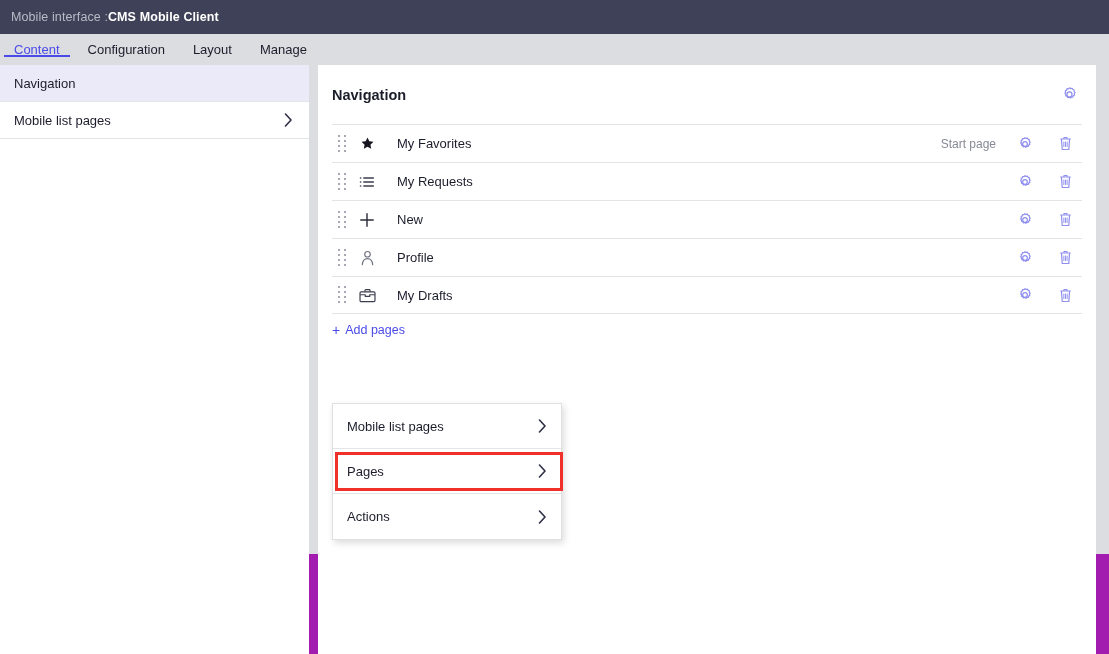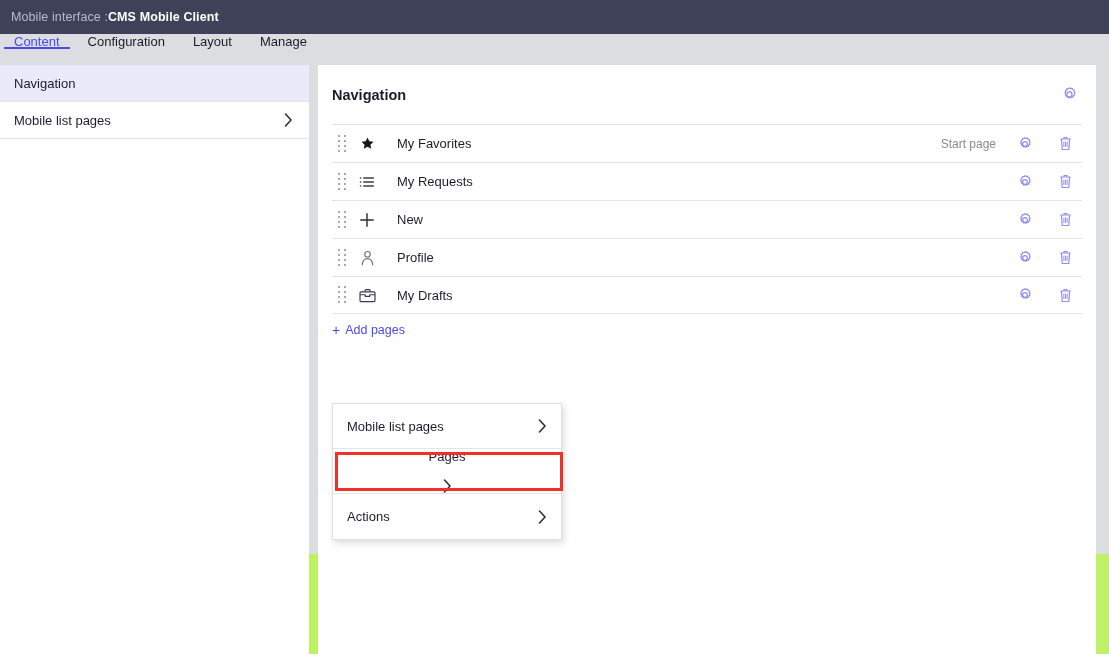--- a/index.html
+++ b/index.html
@@ -6,21 +6,21 @@
   html, body {
     margin: 0; padding: 0;
     width: 1109px; height: 654px;
     background: #ffffff;
     font-family: "Liberation Sans", sans-serif;
     overflow: hidden;
   }
   #app {
     position: relative;
     width: 1109px; height: 654px;
-    background: #bef264;
+    background: #a21caf;
   }
 
   
   .titlebar {
     position: absolute; left: 0; top: 0;
     width: 1109px; height: 34px;
     background: #3e4157;
     display: flex; align-items: center;
   }
   .titlebar-text {
@@ -33,21 +33,21 @@
   .titlebar-text .strong {
     color: #ffffff;
     font-weight: bold;
   }
 
   
   .tabbar {
     position: absolute; left: 0; top: 34px;
     width: 1109px; height: 31px;
     background: #dcdde1;
-    display: flex; align-items: flex-start;
+    display: flex; align-items: center;
   }
   .tab {
     position: relative;
     display: flex; align-items: center;
     padding: 0 14px;
     font-size: 13px;
     color: #1c1d2b;
     cursor: pointer;
     white-space: nowrap;
   }
@@ -199,21 +199,21 @@
     cursor: pointer;
     background: #ffffff;
   }
   .menu-item:last-child { border-bottom: none; }
   .menu-item .mi-label { flex: 1; }
   .menu-chev {
     font-size: 14px; line-height: 1;
     color: #2d2f45;
   }
   
-  .menu-item.highlight { z-index: 3; flex-direction: column; }
+  .menu-item.highlight { z-index: 3; }
   .menu-item.highlight::before {
     content: "";
     position: absolute;
     left: 2px; right: -2px; top: 3px; bottom: 2px;
     border: 3px solid #f0312a;
     pointer-events: none;
   }
 
   
   svg { display: block; }

